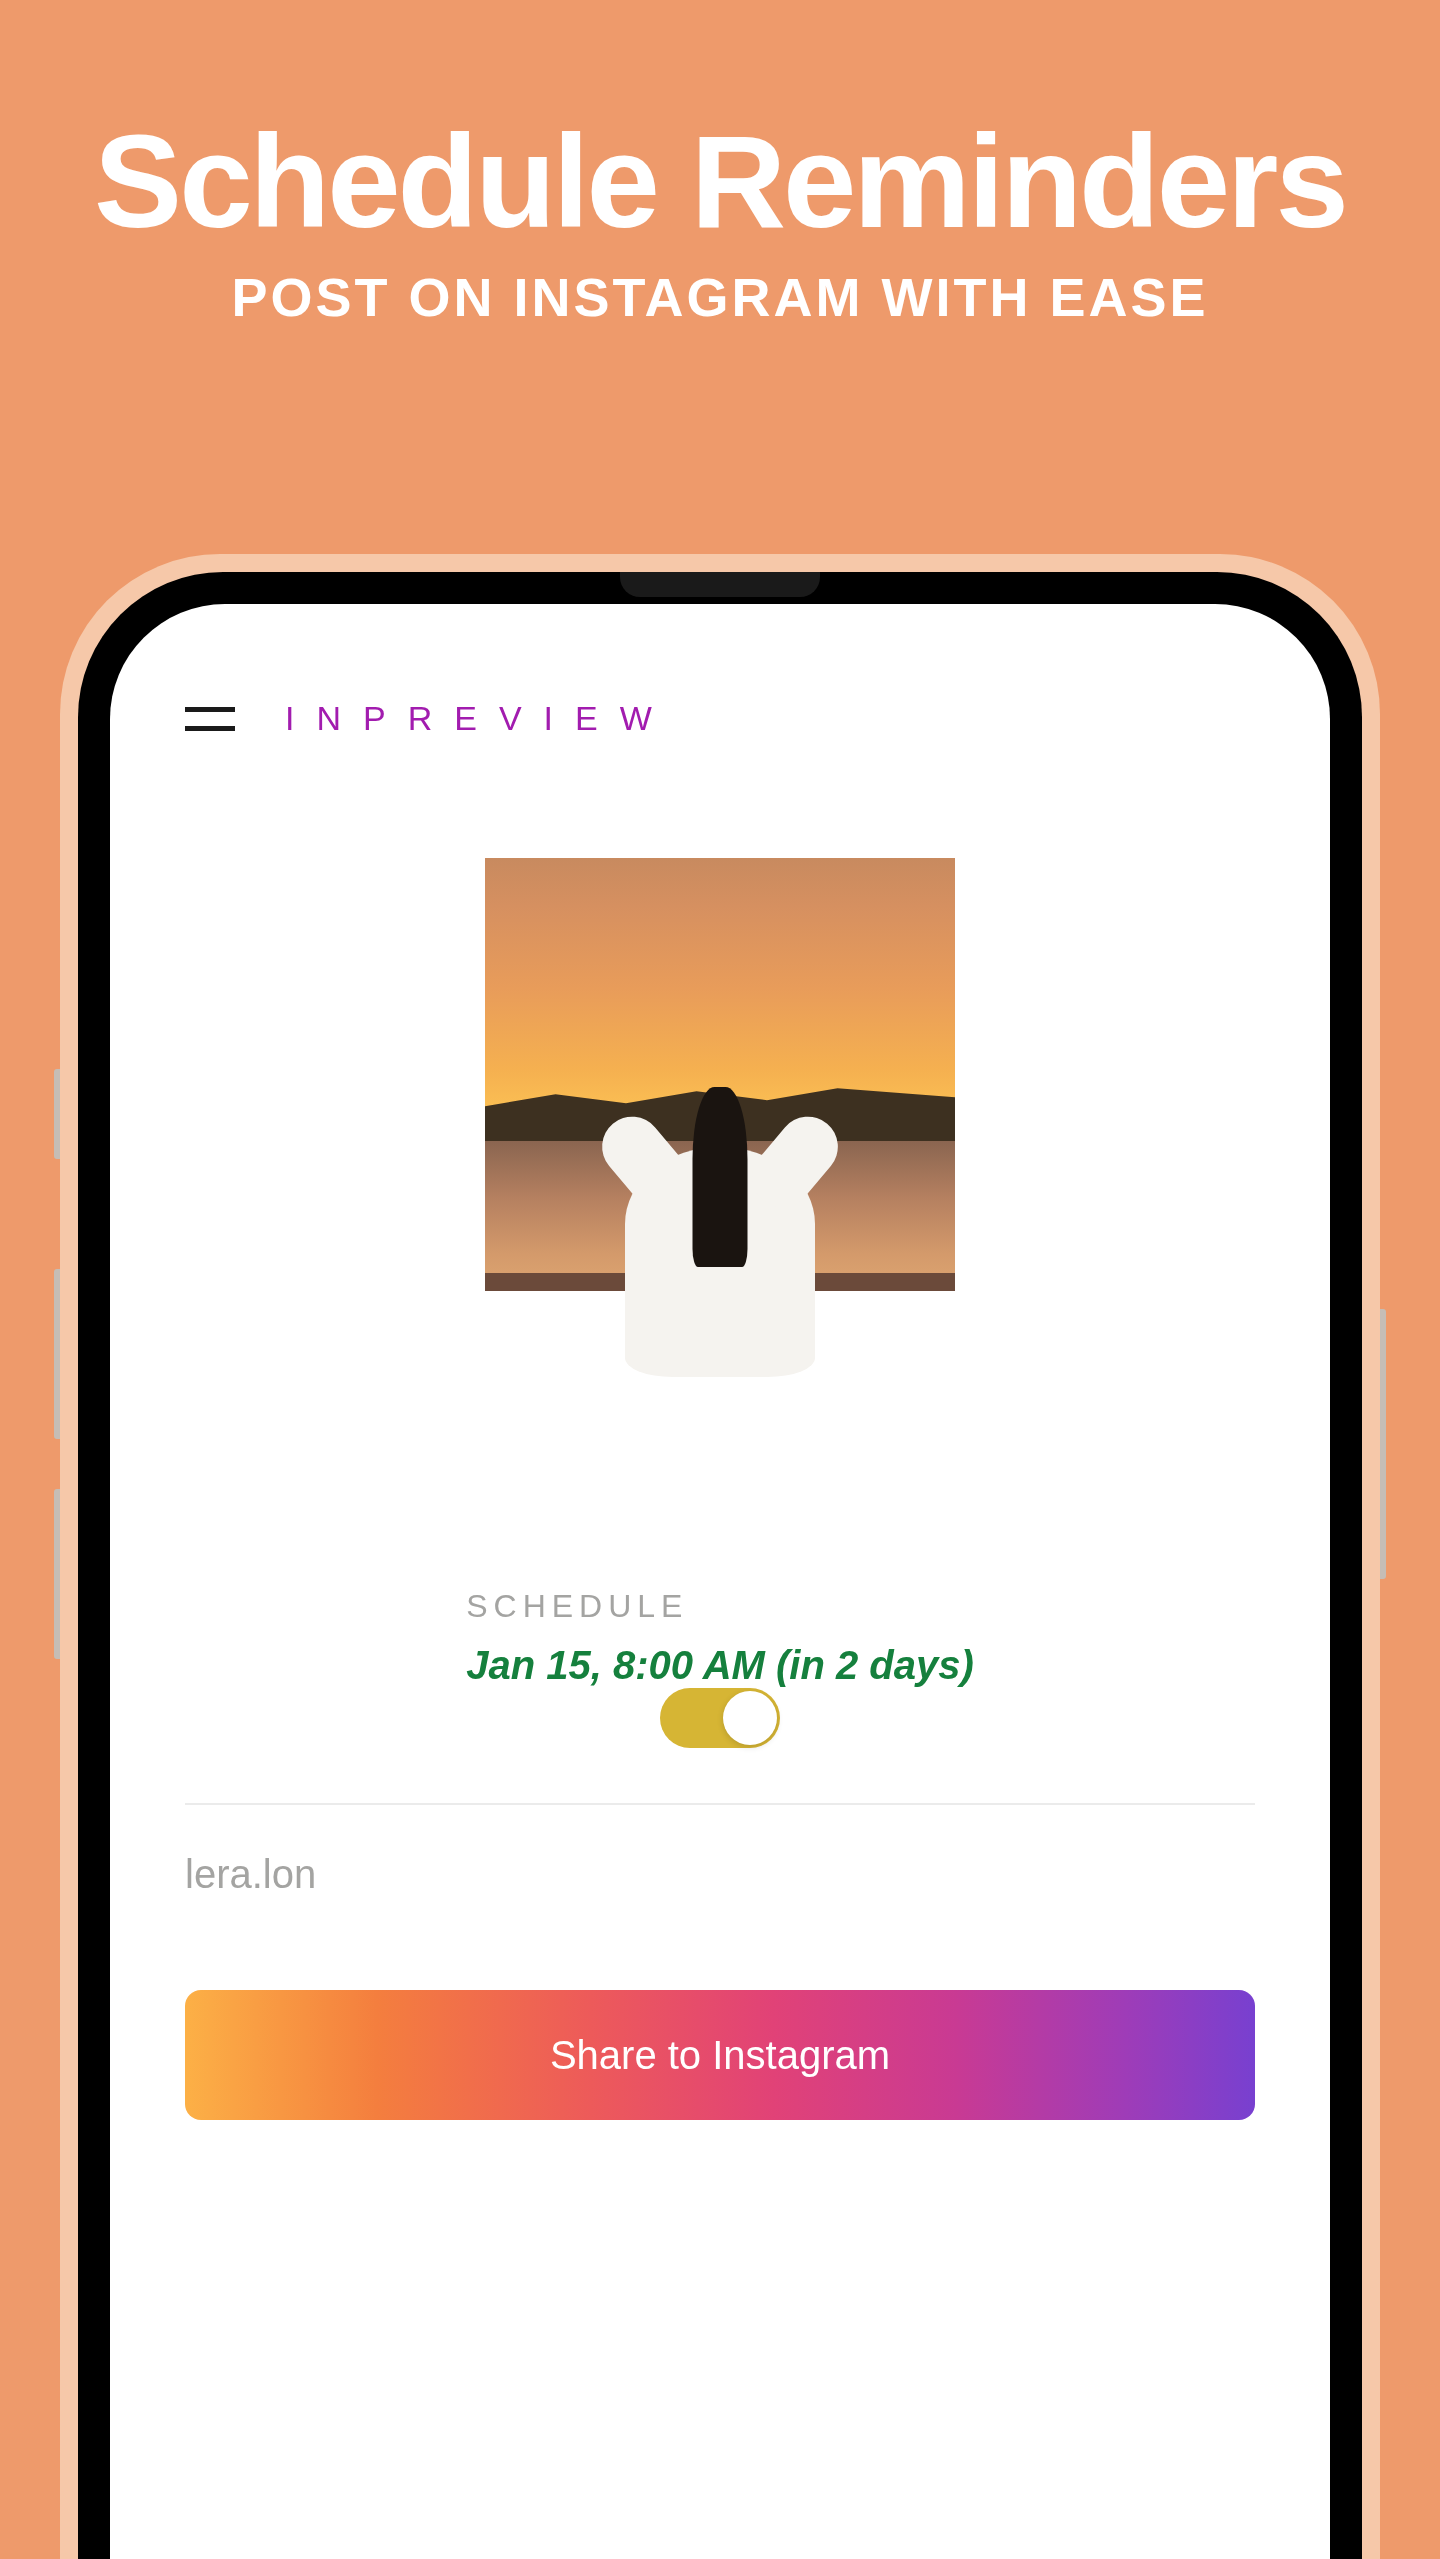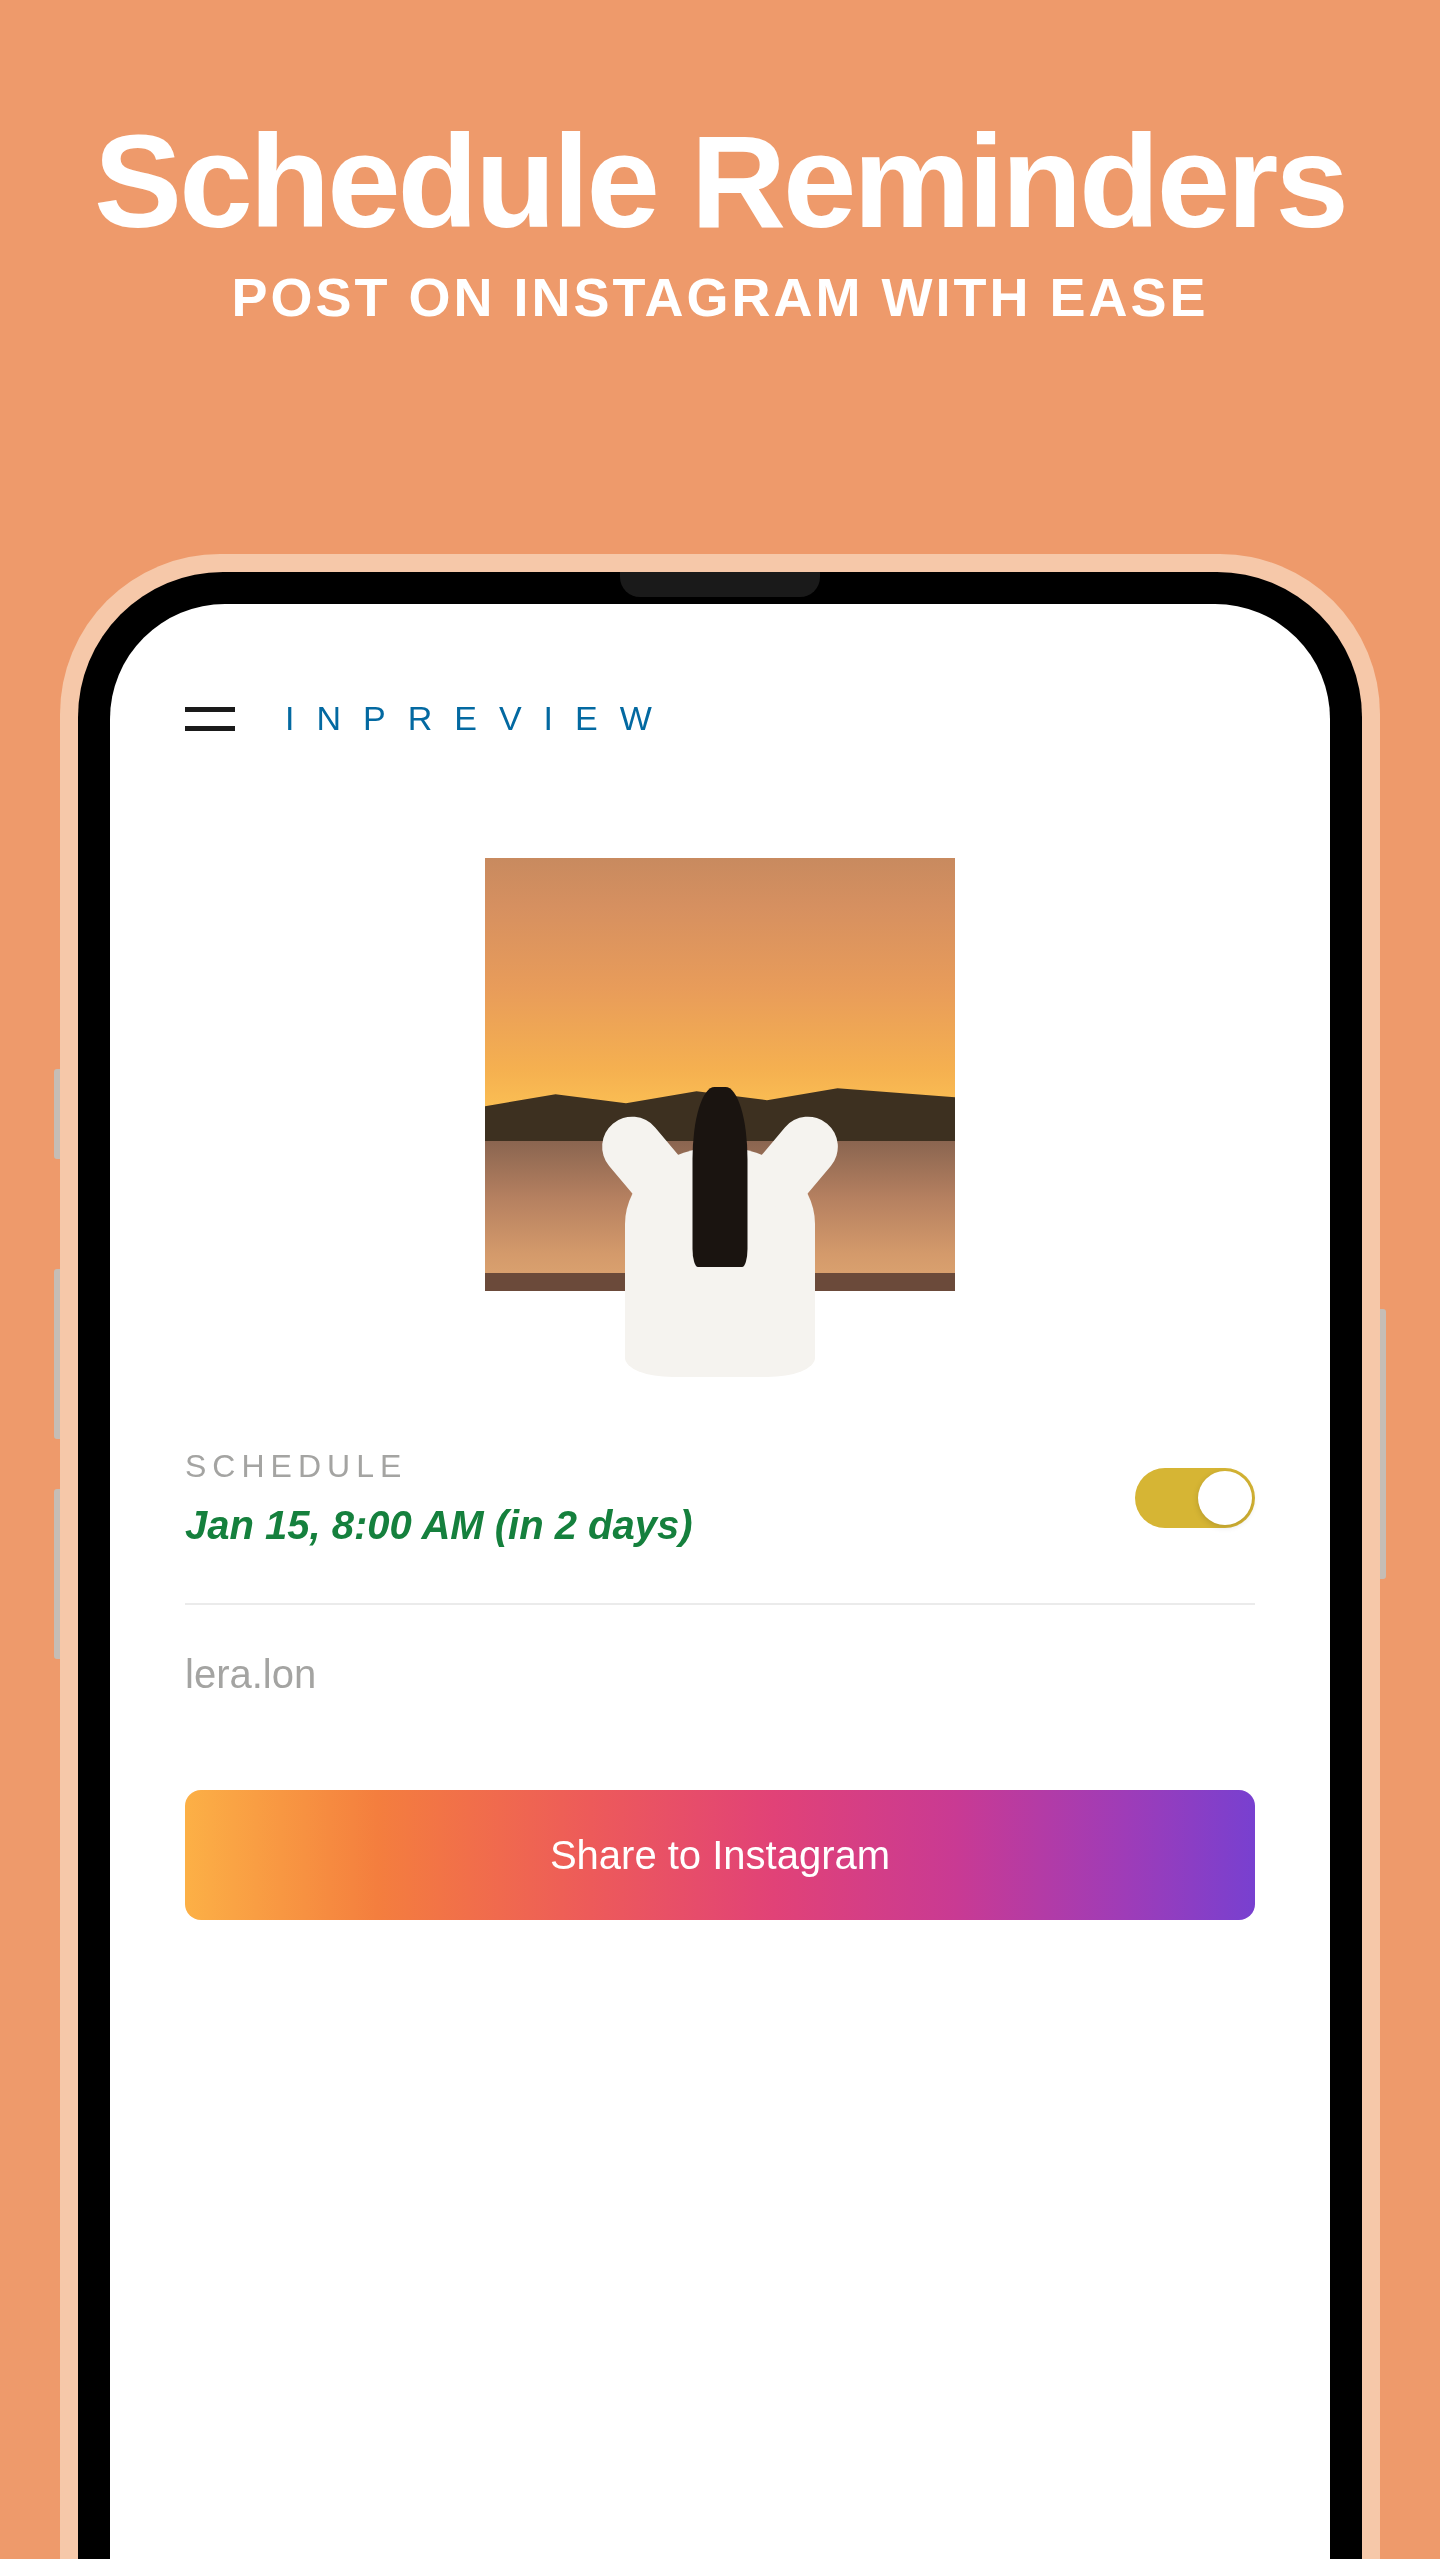--- a/index.html
+++ b/index.html
@@ -91,21 +91,21 @@
       cursor: pointer;
     }
 
     .menu-bar {
       width: 50px;
       height: 5px;
       background: #1a1a1a;
     }
 
     .app-title {
-      color: #0369a1;
+      color: #a21caf;
       font-size: 34px;
       font-weight: 400;
       letter-spacing: 22px;
     }
 
     .post-preview {
       margin-top: 120px;
       display: flex;
       justify-content: center;
     }
@@ -230,23 +230,25 @@
       top: -10px;
       left: 50%;
       transform: translateX(-50%);
       width: 55px;
       height: 180px;
       background: #1a1410;
       border-radius: 40% 40% 10% 10%;
     }
 
     .schedule-section {
+      margin-top: 140px;
       display: flex;
       justify-content: space-between;
       align-items: center;
+      flex-direction: column;
     }
 
     .schedule-left {
       flex: 1;
     }
 
     .schedule-label {
       color: #a4a4a2;
       font-size: 32px;
       font-weight: 500;

